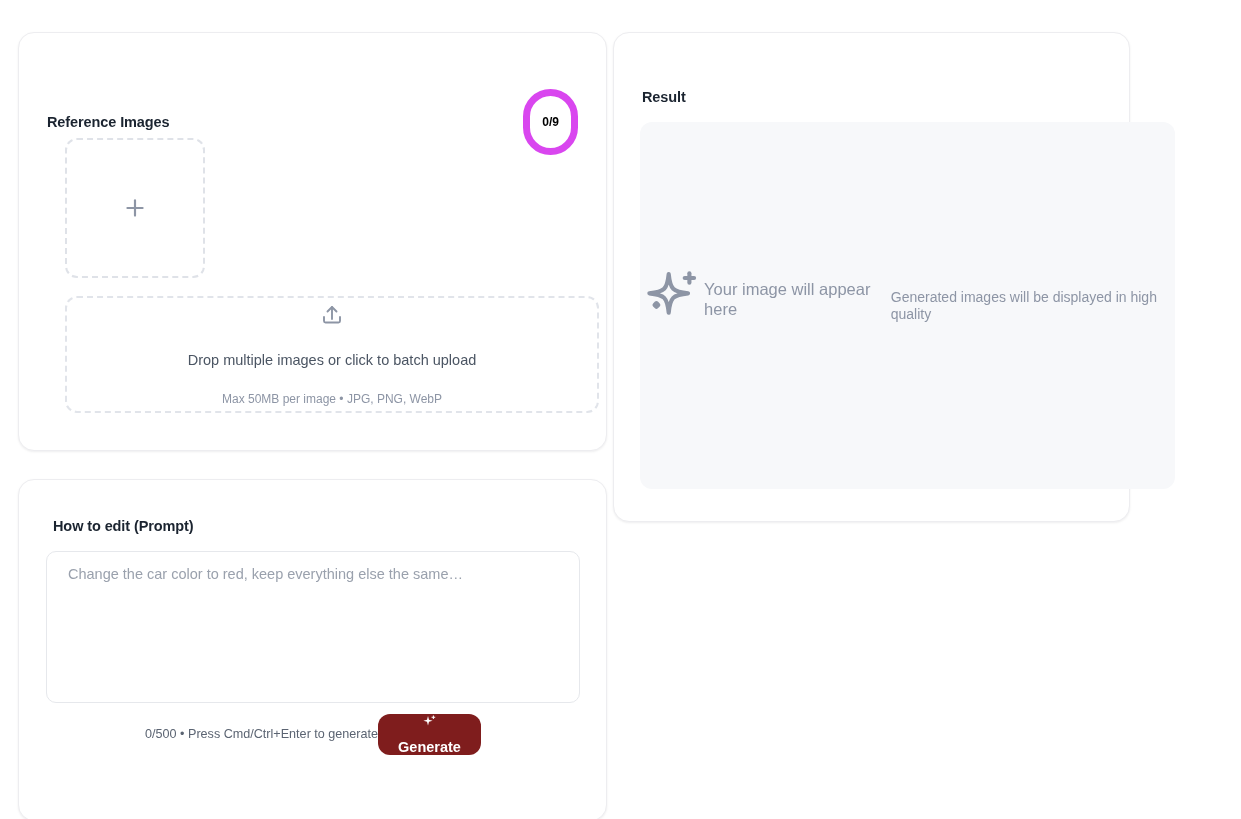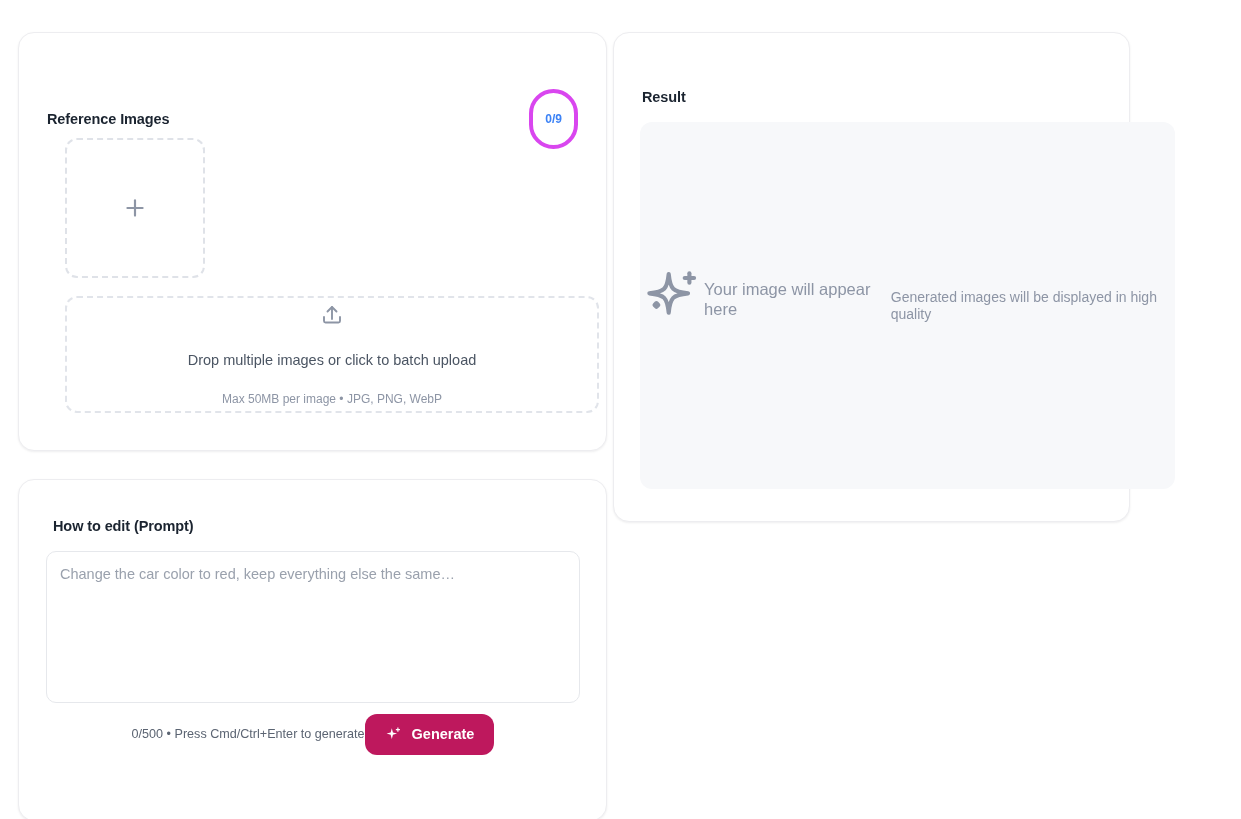--- a/index.html
+++ b/index.html
@@ -44,22 +44,22 @@
   }
   .section-title {
     font-size: 14.5px;
     font-weight: 700;
     color: #1b2430;
     letter-spacing: -0.1px;
   }
   .count-pill {
     font-size: 12px;
     font-weight: 600;
-    color: #3b82f6;
-    border: 4px solid #d946ef;
+    color: #000000;
+    border: 7px solid #d946ef;
     border-radius: 999px;
     padding: 20px 12px;
     line-height: 1;
     background: #ffffff;
   }
 
   
   #ref-head { top: 56px; }
 
   .add-tile {
@@ -112,21 +112,21 @@
 
   .prompt-box {
     position: absolute;
     left: 46px;
     top: 551px;
     width: 534px;
     height: 152px;
     border: 1px solid #e6e8ec;
     border-radius: 10px;
     background: #ffffff;
-    padding: 12px 13px;
+    padding: 12px 21px;
     font-family: "Liberation Sans", sans-serif;
     font-size: 14.5px;
     color: #1b2430;
     resize: none;
     outline: none;
     line-height: 1.45;
   }
   .prompt-box::placeholder { color: #9aa1ad; }
 
   .prompt-footer {
@@ -141,30 +141,31 @@
   }
   .char-hint {
     font-size: 12.6px;
     color: #5b6472;
     line-height: 1;
   }
   .generate-btn {
     display: flex;
     align-items: center;
     gap: 10px;
-    background: #be185d;
+    background: #7f1d1d;
     border: none;
     border-radius: 12px;
     padding: 0 20px;
     height: 41px;
     color: #ffffff;
     font-family: "Liberation Sans", sans-serif;
     font-size: 14.5px;
     font-weight: 700;
     cursor: pointer;
+    flex-direction: column;
   }
   .spark-small { width: 17px; height: 17px; display: block; }
 
   
   #result-head { top: 56px; }
 
   .result-preview {
     position: absolute;
     left: 26px;
     top: 89px;

